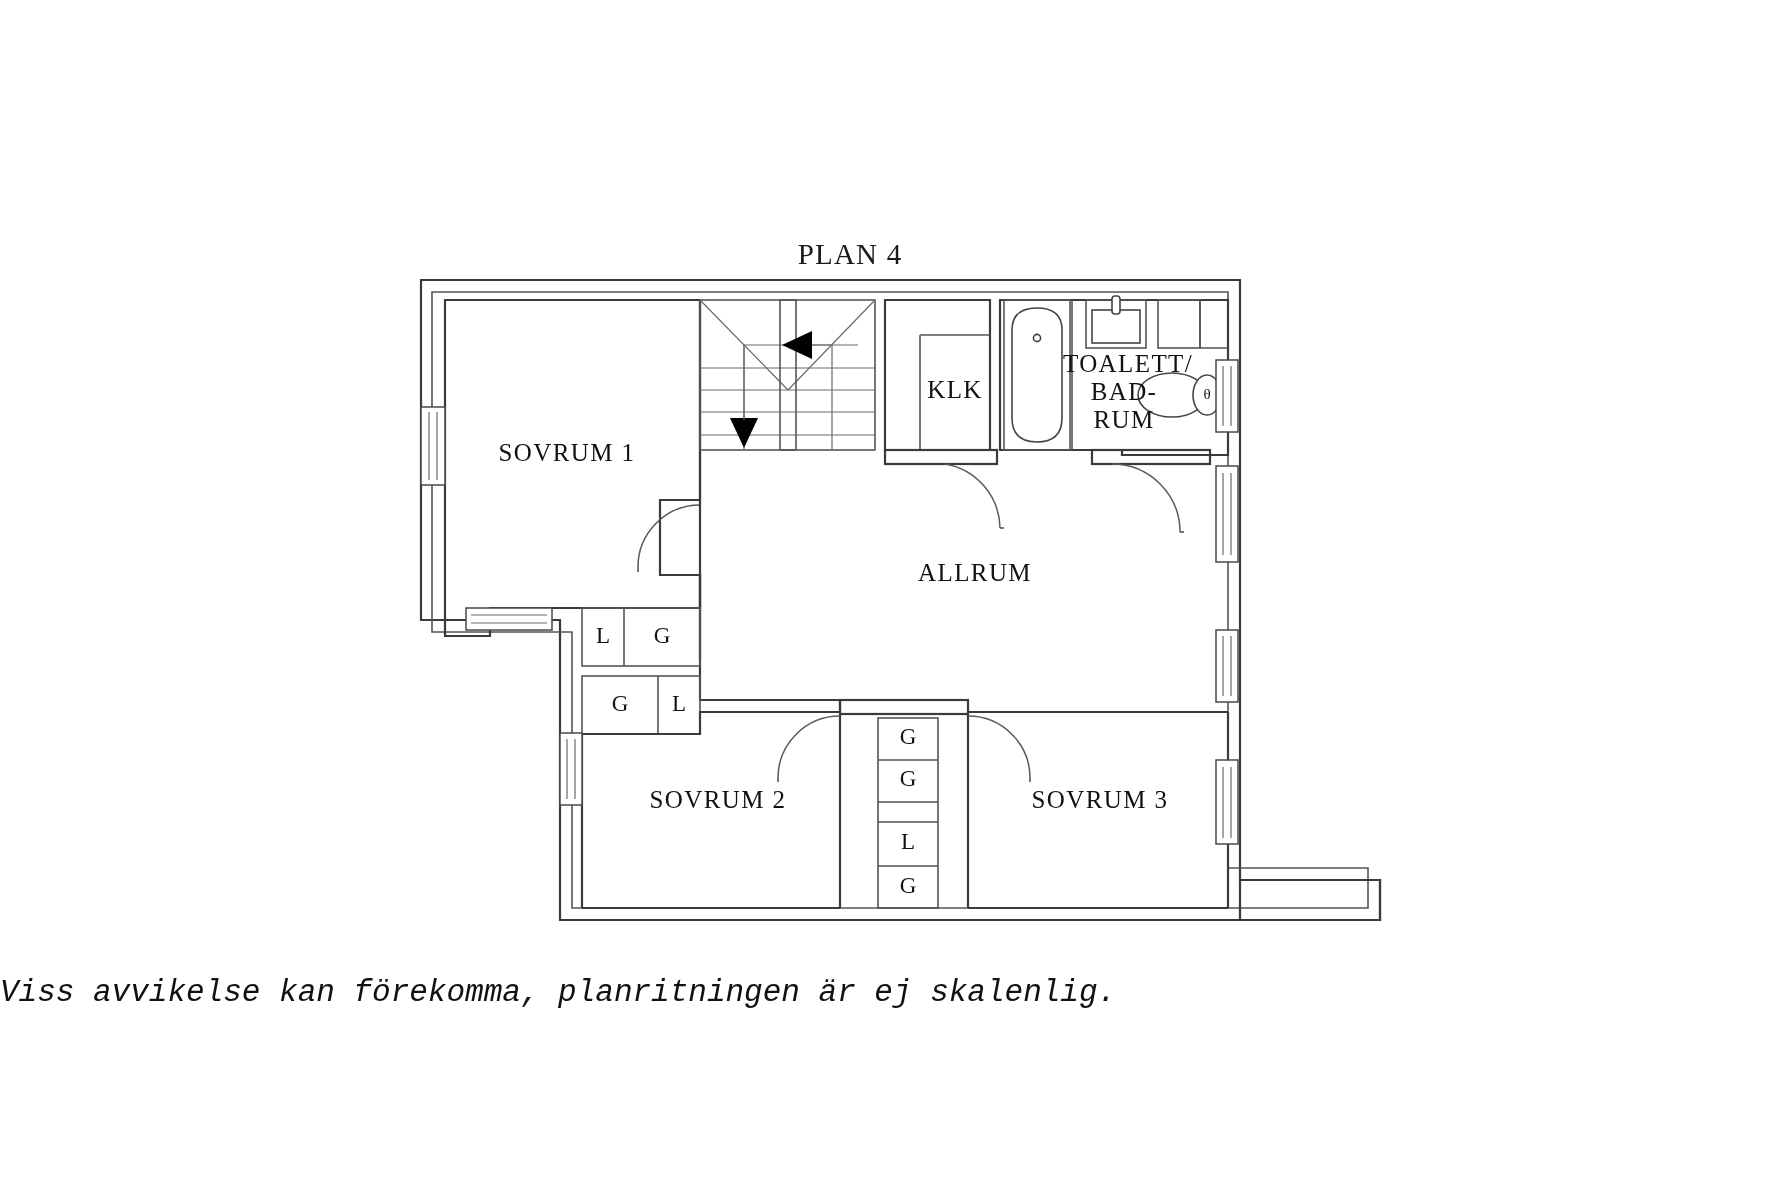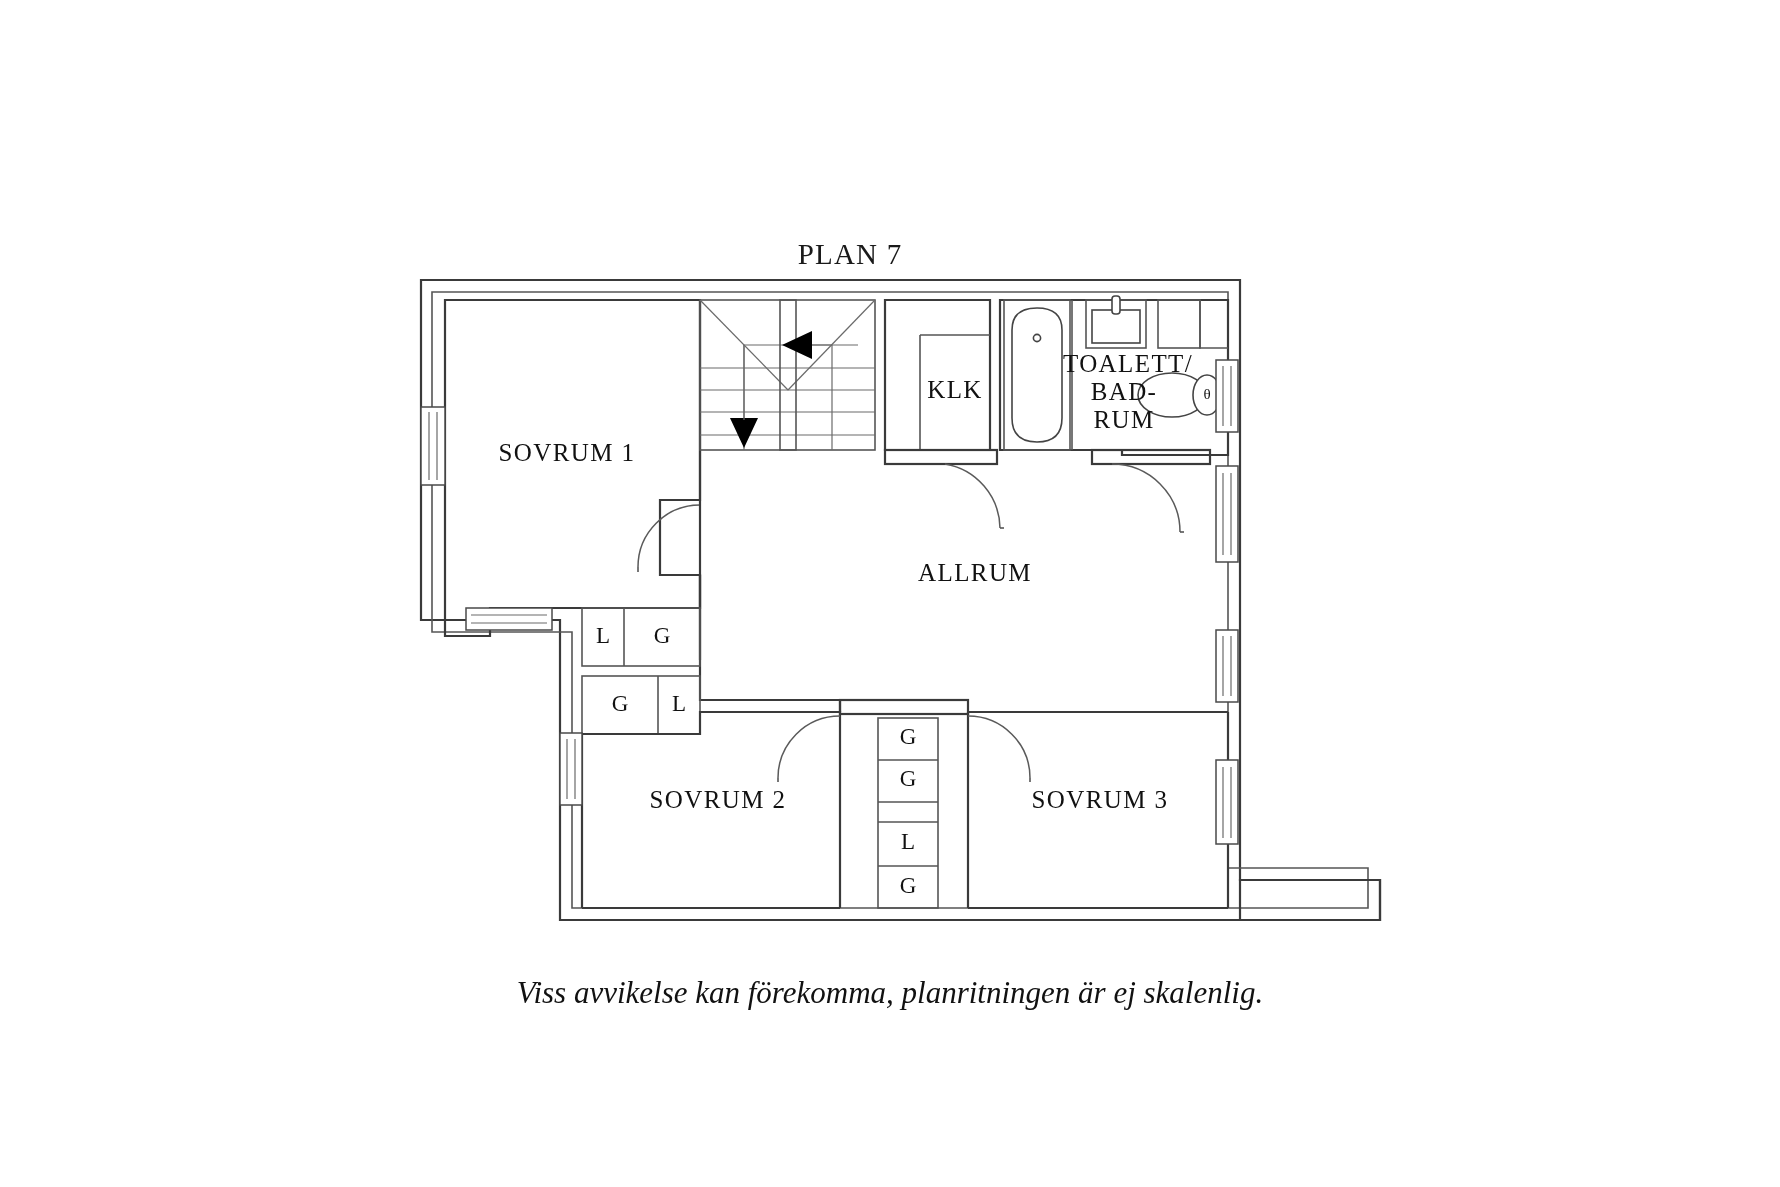--- a/index.html
+++ b/index.html
@@ -28,24 +28,23 @@
     width: 300px;
     text-align: center;
     font-size: 29px;
     letter-spacing: 1.2px;
   }
   #caption {
     position: absolute;
     left: 0;
     top: 975px;
     width: 1780px;
-    text-align: center;
     font-size: 31px;
     font-style: italic;
-    font-family: Liberation Serif, serif;
+    font-family: Liberation Mono, monospace;
     color: #111;
   }
   #drawing {
     position: absolute;
     left: 0;
     top: 0;
   }
   .room-label {
     font-family: "Liberation Serif", "DejaVu Serif", serif;
     fill: #111;
@@ -94,21 +93,21 @@
     fill: #ffffff;
     stroke: #4a4a4a;
     stroke-width: 1.5;
   }
 </style>
 </head>
 <body>
 
 <div id="page">
 
-  <div id="plan-title-inner">PLAN 7</div>
+  <div id="plan-title-inner">PLAN 4</div>
 
   <svg id="drawing" width="1780" height="1187" viewBox="0 0 1780 1187">
 
     <g>
 
       <path class="wall" d="
         M 421 280
         L 1240 280
         L 1240 880
         L 1380 880

